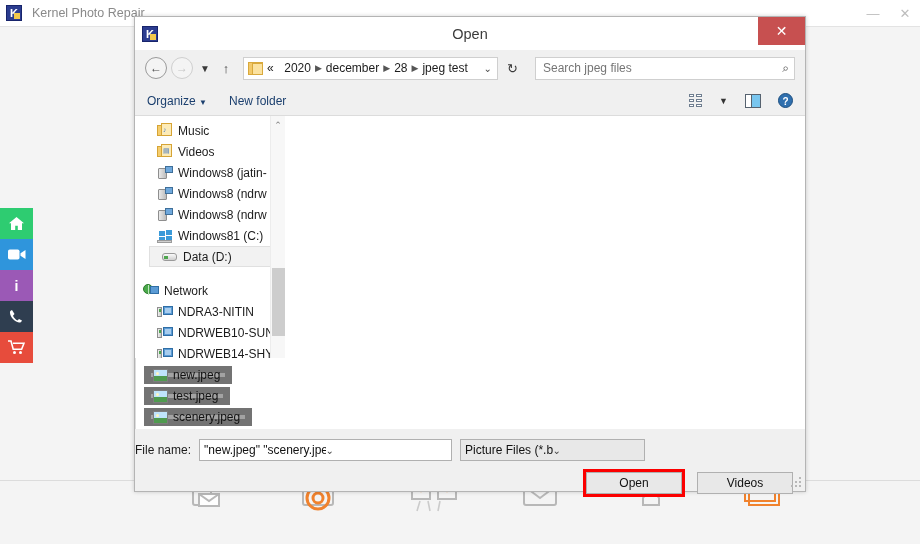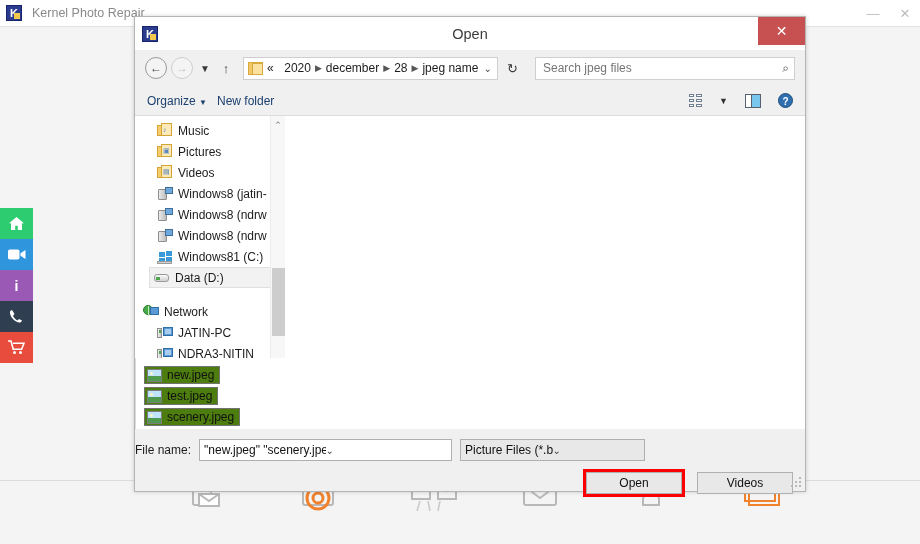--- a/index.html
+++ b/index.html
@@ -125,21 +125,21 @@
   }
   #search-box input {
     flex:1; border:0; outline:0; font-size:12px; color:#9a9a9a;
     font-family:"Liberation Sans", sans-serif; background:transparent;
   }
   #search-icon { color:#5a5a5a; font-size:12px; }
 
   
   #toolbar {
     height:30px; display:flex; align-items:center; padding:0 12px;
-    gap:10px; background:#f0f0f0; border-bottom:1px solid #dcdcdc;
+    gap:22px; background:#f0f0f0; border-bottom:1px solid #dcdcdc;
   }
   .tb-item { font-size:12px; color:#1b3f6e; white-space:nowrap; }
   #tb-right { margin-left:auto; display:flex; align-items:center; gap:17px; }
   #view-icon { display:grid; grid-template-columns:5px 6px; gap:2px; }
   #view-icon i { display:block; height:3px; border:1px solid #6f7e90; background:#fff; }
   #view-icon i.w { width:5px; } #view-icon i.n { width:6px; }
   #pane-icon { width:16px; height:14px; border:1.5px solid #56626f; display:flex; }
   #pane-icon .l { width:6px; background:#fff; border-right:1px solid #56626f; }
   #pane-icon .r { flex:1; background:#79c6ef; }
   #help-icon {
@@ -197,21 +197,21 @@
   .sb-arrow { height:17px; display:flex; align-items:center; justify-content:center; font-size:9px; color:#7a7a7a; }
   #sb-thumb { position:absolute; left:1px; top:152px; width:13px; height:68px; background:#cdcdcd; }
 
   #file-pane {
     flex:1; background:#fff; border-left:1px solid #dcdcdc;
     padding:8px 0 0 8px; position:relative;
   }
   .file-item {
     display:inline-flex; align-items:center; height:18px; gap:5px;
     padding:1px 5px 1px 2px; margin-bottom:3px;
-    background:#4d7c0f; border:1px solid #737373; font-size:12px; color:#111;
+    background:#a3a3a3; border:7px solid #737373; font-size:12px; color:#111;
   }
   .file-item .thumb {
     width:15px; height:13px; border:1px solid #7d7d7d;
     background:linear-gradient(180deg,#bfe4fb 0 55%,#4f9a4f 55% 100%);
     position:relative; flex:none;
   }
   .file-item .thumb:after{
     content:""; position:absolute; left:2px; top:2px; width:3px; height:3px;
     border-radius:50%; background:#fff6c0;
   }
@@ -353,21 +353,21 @@
           <span class="ff"></span>
         </div>
       <span class="crumb-txt">«</span>
       <span class="crumb-sep">&nbsp;</span>
       <span class="crumb-txt">2020</span>
       <span class="crumb-sep">▶</span>
       <span class="crumb-txt">december</span>
       <span class="crumb-sep">▶</span>
       <span class="crumb-txt">28</span>
       <span class="crumb-sep">▶</span>
-      <span class="crumb-txt">jpeg name</span>
+      <span class="crumb-txt">jpeg test</span>
       <span id="crumb-caret">⌄</span>
     </div>
 
     <div id="refresh-btn">↻</div>
 
     <div id="search-box">
       <input type="text" placeholder="Search jpeg files" style="">
       <span id="search-icon">⌕</span>
     </div>
   </div>
@@ -404,28 +404,20 @@
             <span class="fb"></span>
             <span class="ff"></span>
             <span class="mk">♪</span>
           </span>
         <span class="ti-label">Music</span>
       </div>
       <div class="tree-item">
         <span class="ico ico-folder">
             <span class="fb"></span>
             <span class="ff"></span>
-            <span class="mk">▣</span>
-          </span>
-        <span class="ti-label">Pictures</span>
-      </div>
-      <div class="tree-item">
-        <span class="ico ico-folder">
-            <span class="fb"></span>
-            <span class="ff"></span>
             <span class="mk">▤</span>
           </span>
         <span class="ti-label">Videos</span>
       </div>
       <div class="tree-item">
         <span class="ico ico-drive">
             <span class="body"></span>
             <span class="scr"></span>
           </span>
         <span class="ti-label">Windows8 (jatin-</span>
@@ -447,43 +439,36 @@
       <div class="tree-item">
         <span class="ico ico-win">
             <i></i>
             <i></i>
             <i></i>
             <i></i>
             <span class="base"></span>
           </span>
         <span class="ti-label">Windows81 (C:)</span>
       </div>
-      <div class="tree-item selected" style="margin:0 8px 0 14px;padding-left:4px;">
+      <div class="tree-item selected" style="margin:0 8px 0 14px;padding-left:12px;">
         <span class="ico ico-hdd">
             <span class="case"></span>
             <span class="led"></span>
           </span>
         <span class="ti-label">Data (D:)</span>
       </div>
 
       <div class="tree-gap"></div>
 
       <div class="tree-item root">
         <span class="ico ico-net">
             <span class="globe"></span>
             <span class="mon"></span>
           </span>
         <span class="ti-label">Network</span>
-      </div>
-      <div class="tree-item">
-        <span class="ico ico-pc">
-            <span class="tower"></span>
-            <span class="mon"></span>
-          </span>
-        <span class="ti-label">JATIN-PC</span>
       </div>
       <div class="tree-item">
         <span class="ico ico-pc">
             <span class="tower"></span>
             <span class="mon"></span>
           </span>
         <span class="ti-label">NDRA3-NITIN</span>
       </div>
       <div class="tree-item">
         <span class="ico ico-pc">

